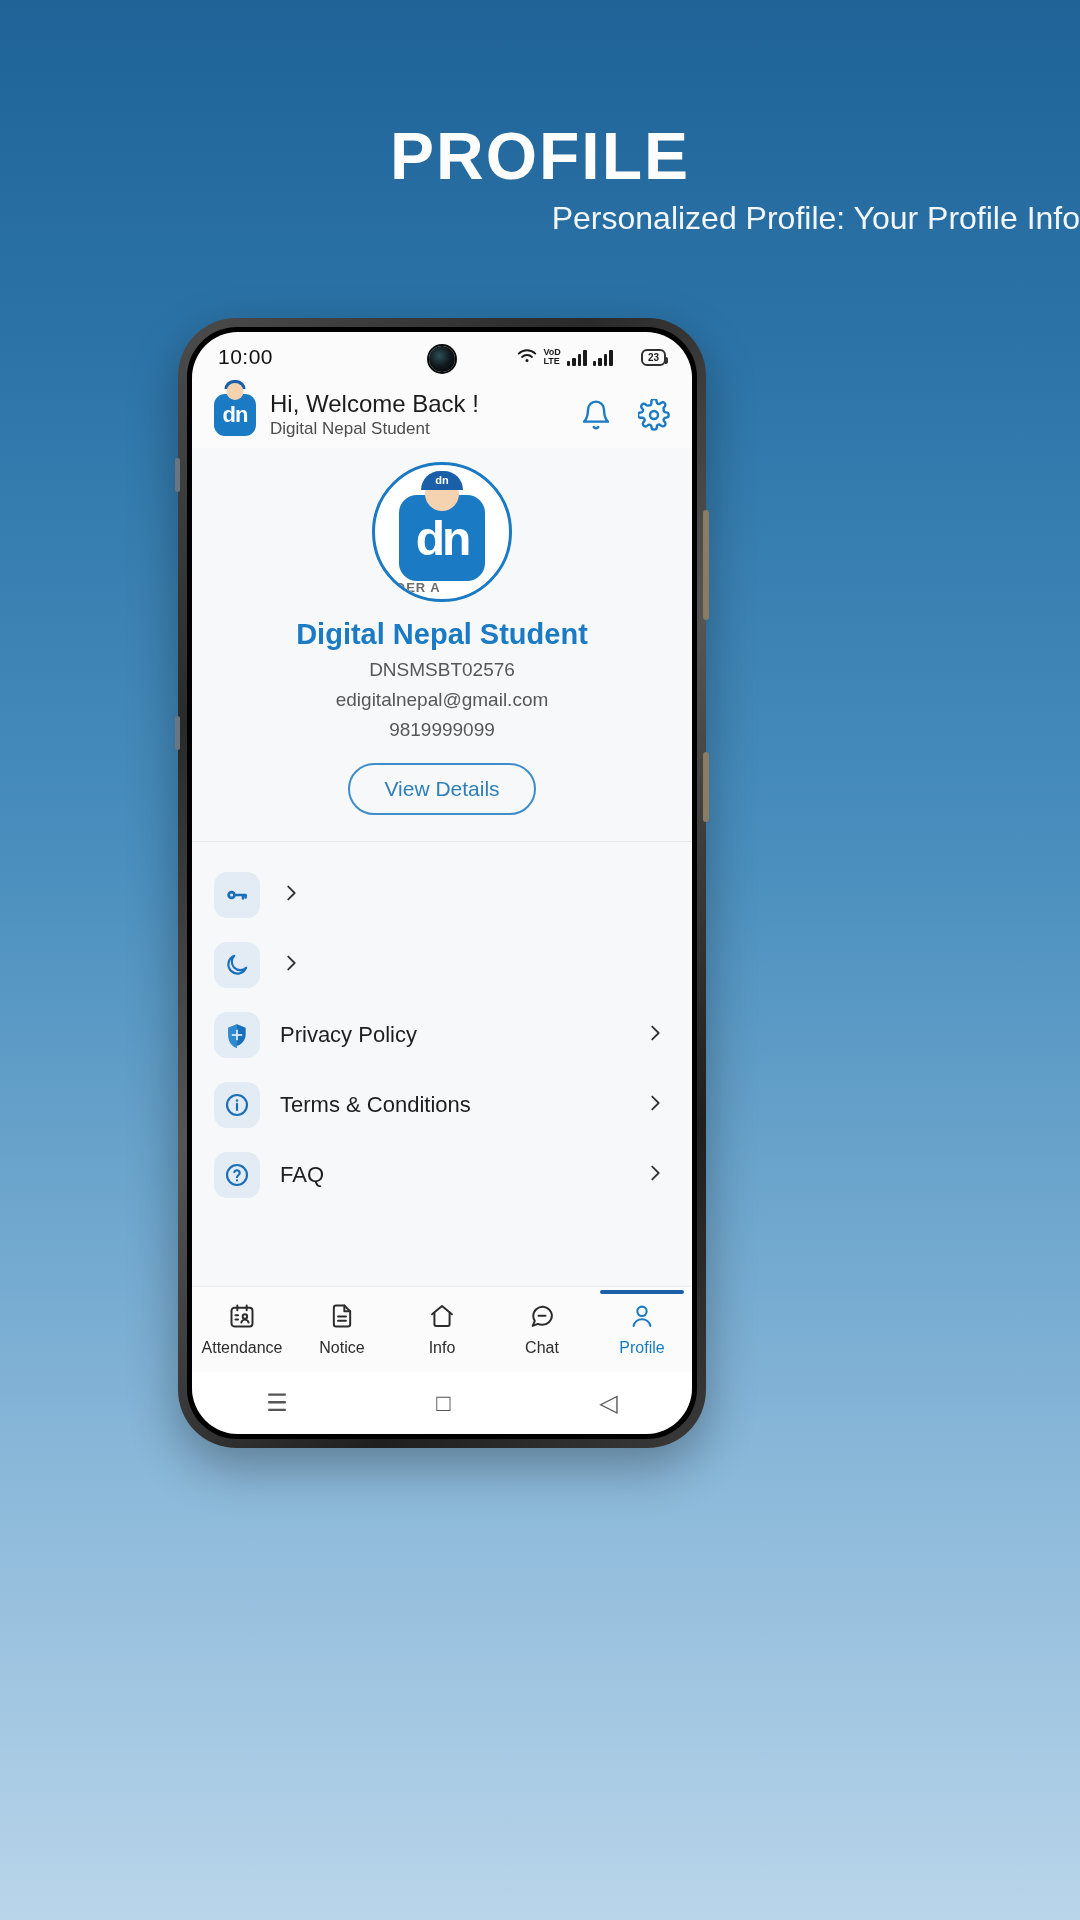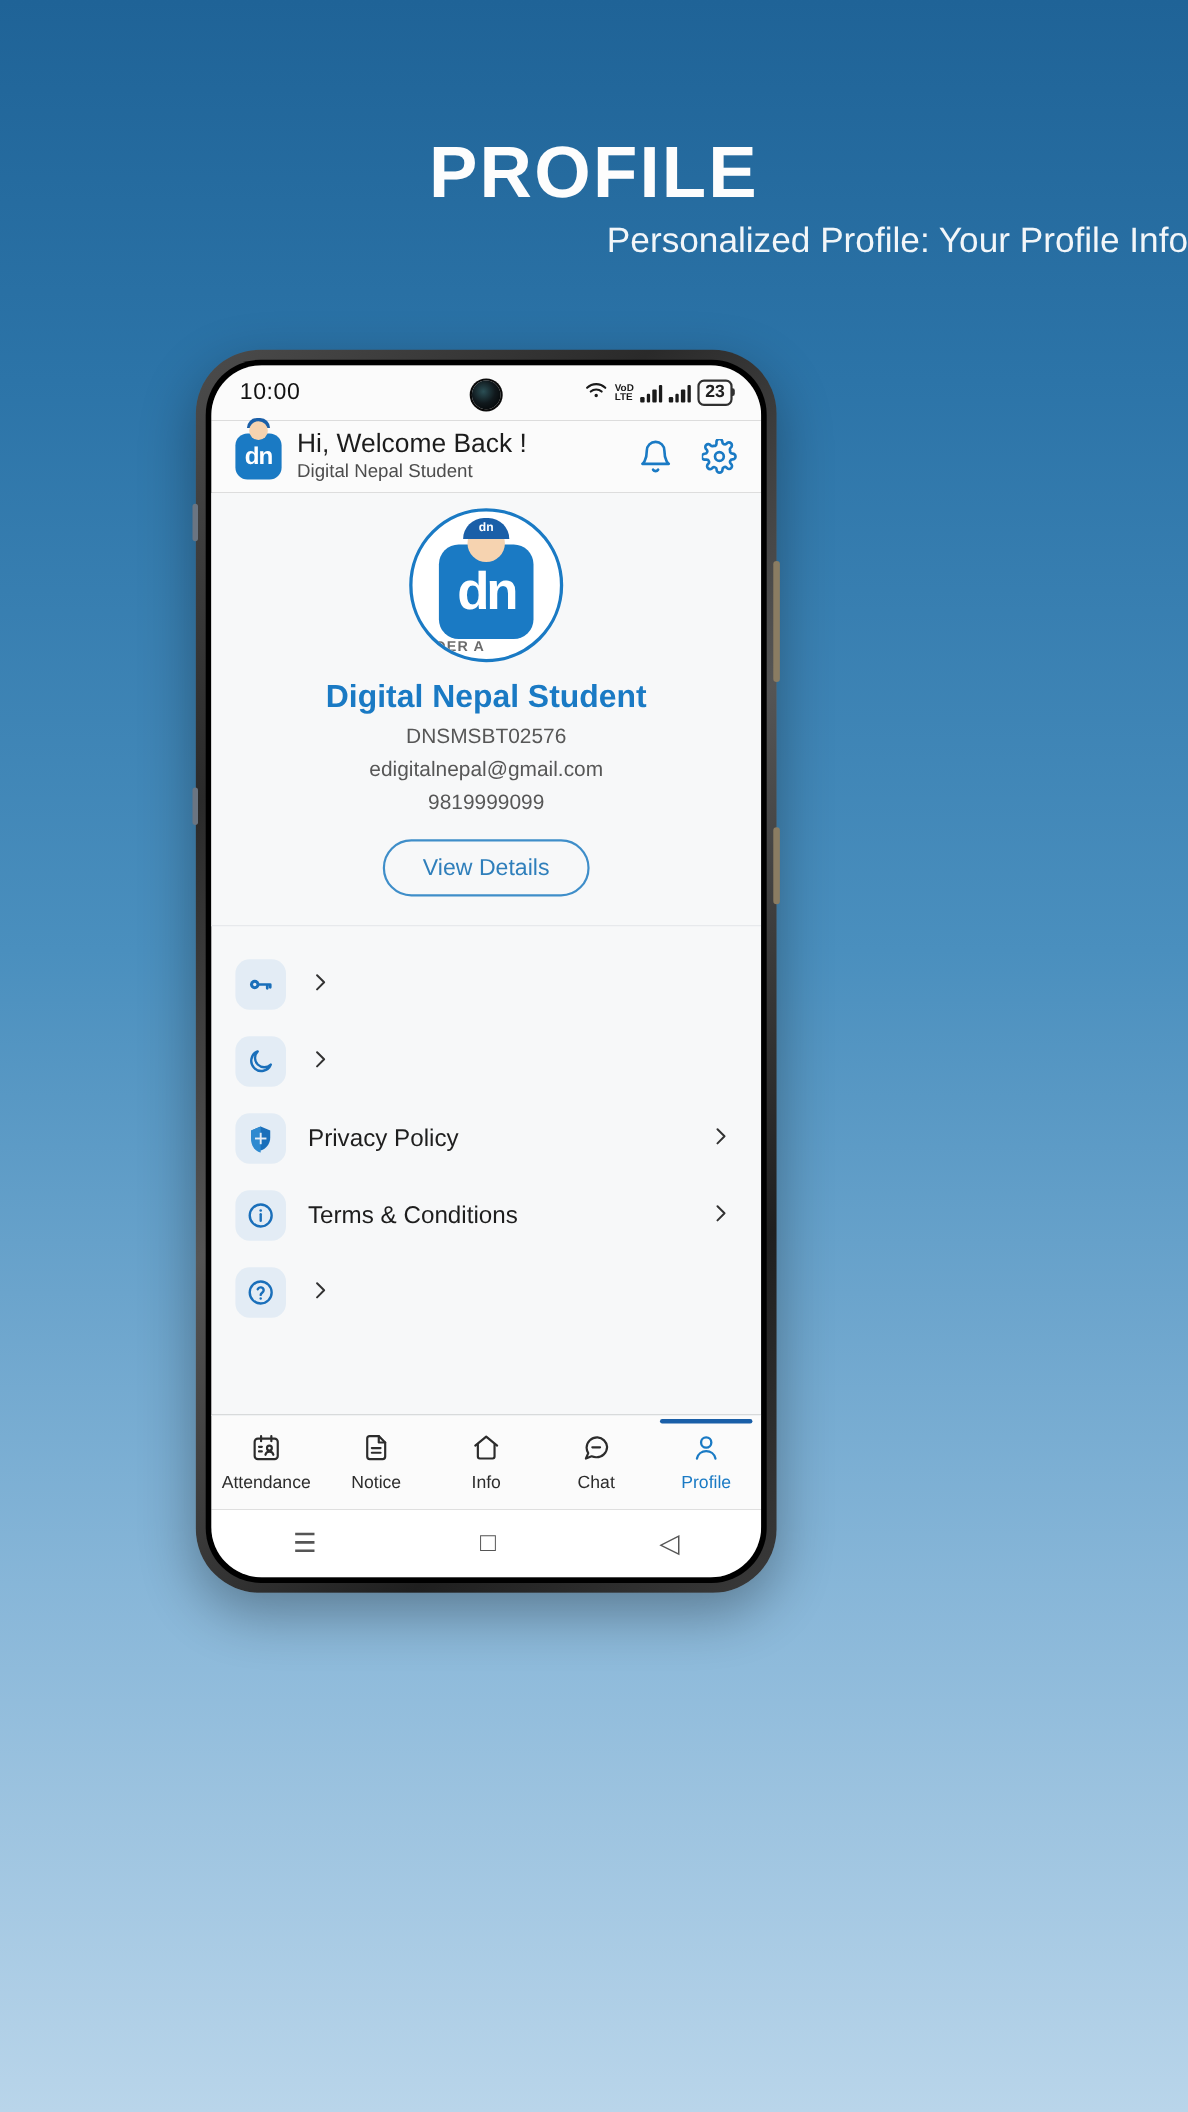--- a/index.html
+++ b/index.html
@@ -64,21 +64,21 @@
     box-shadow:0 0 0 2px #0a0a0a;
   }
   .sb-right{ display:flex; align-items:center; gap:6px; }
   .volte{ font-size:9px; line-height:9px; font-weight:bold; color:#1a1a1a; text-align:left;}
   .bars{ display:flex; align-items:flex-end; gap:2px; height:17px;}
   .bars i{ display:block; width:3.5px; background:#1a1a1a; border-radius:1px;}
   .bars i:nth-child(1){height:5px;} .bars i:nth-child(2){height:8px;}
   .bars i:nth-child(3){height:12px;} .bars i:nth-child(4){height:16px;}
   .batt{
     border:2px solid #303030; border-radius:6px; padding:1px 5px;
-    font-size:16px; font-weight:bold; color:#202020; position:relative;
+    font-size:10px; font-weight:bold; color:#202020; position:relative;margin-left:22px;
   }
   .batt::after{ content:""; position:absolute; right:-4px; top:6px; width:3px; height:7px; background:#303030; border-radius:0 2px 2px 0;}
 
   
   .appbar{
     flex:0 0 auto; height:66px; background:#fbfbfb;
     display:flex; align-items:center; padding:0 22px; gap:14px;
   }
   .applogo{
     width:42px; height:42px; border-radius:11px; background:#1a7ac4;
@@ -338,20 +338,21 @@
           </div>
 
           <div class="menu-row">
             <span class="m-icon">
               <svg width="26" height="26" viewBox="0 0 24 24" fill="none" stroke="#1a6fba" stroke-width="2" stroke-linecap="round" stroke-linejoin="round">
                 <circle cx="12" cy="12" r="9.2"></circle>
                 <path d="M9.5 9.3a2.6 2.6 0 015 .9c0 1.8-2.5 2.2-2.5 3.8"></path>
                 <circle cx="12" cy="17" r="1" fill="#1a6fba" stroke="none"></circle>
               </svg>
             </span>
+            <span class="m-label">FAQ</span>
             <span class="chev">
               <svg width="22" height="22" viewBox="0 0 24 24" fill="none" stroke="#333" stroke-width="2" stroke-linecap="round" stroke-linejoin="round">
                   <polyline points="9 5 16 12 9 19"></polyline>
                 </svg>
             </span>
           </div>
 
         </div>
       </div>
 

